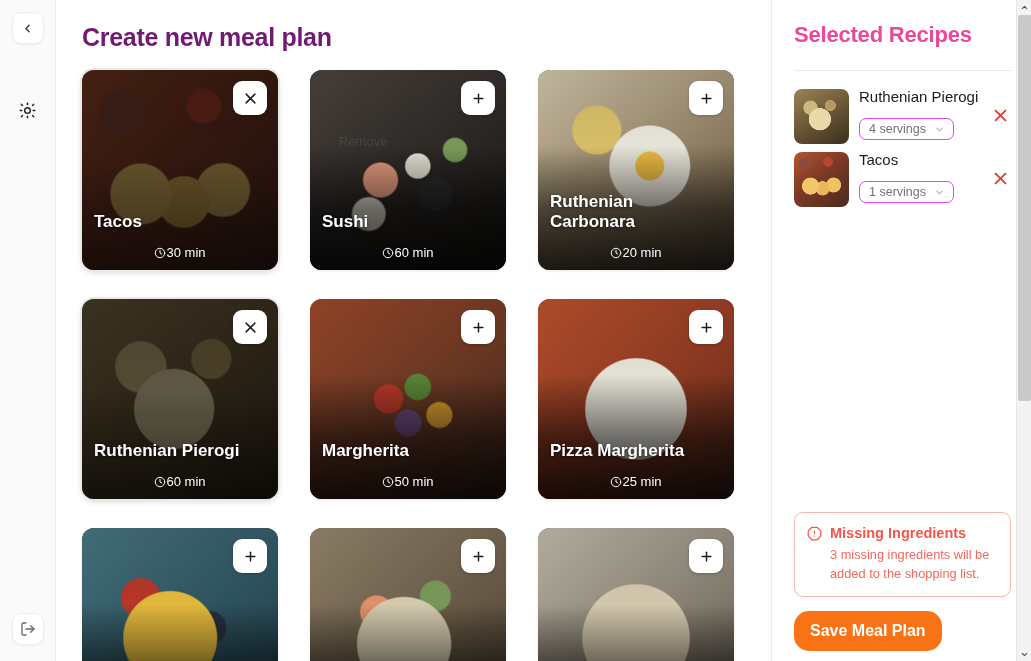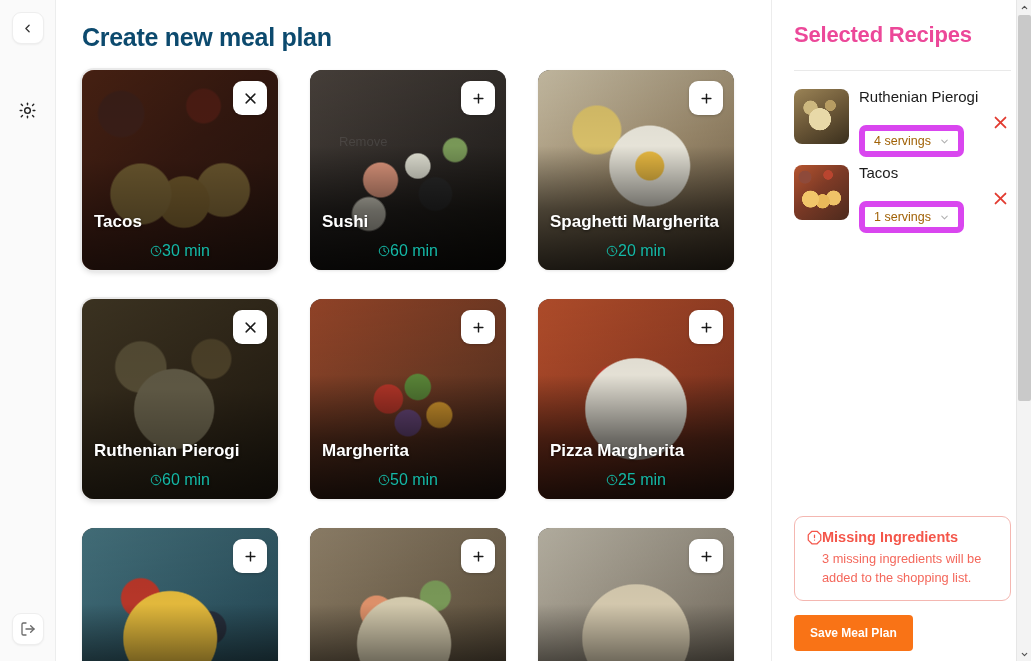--- a/index.html
+++ b/index.html
@@ -62,21 +62,21 @@
     position: relative;
     padding: 0 0 0 0;
   }
   .main-inner {
     padding: 22px 26px 0 26px;
   }
   .page-title {
     font-size: 25px;
     font-weight: bold;
     letter-spacing: -0.3px;
-    color: #0c4a6e;
+    color: #701a75;
     margin: 0 0 18px 0;
     line-height: 1.2;
   }
 
   .grid {
     display: grid;
     grid-template-columns: repeat(3, 196px);
     gap: 29px 32px;
   }
 
@@ -131,22 +131,22 @@
     text-shadow: 0 1px 3px rgba(0,0,0,0.6);
     z-index: 3;
   }
   .card-time {
     position: absolute;
     left: 0; right: 0;
     bottom: 10px;
     display: flex;
     align-items: center;
     justify-content: center;
-    color: #14b8a6;
-    font-size: 16px;
+    color: #ffffff;
+    font-size: 13px;
     text-shadow: 0 1px 3px rgba(0,0,0,0.6);
     z-index: 3;
   }
   .ghost-tip {
     position: absolute;
     left: 283px; top: 90px;
     font-size: 13px;
     color: rgba(120,120,120,0.28);
     z-index: 1;
     pointer-events: none;
@@ -194,31 +194,31 @@
     margin-top: 2px;
   }
   .sel-mid { flex: 1 1 auto; min-width: 0; }
   .sel-name {
     font-size: 15px;
     color: #1b1b1b;
     line-height: 1.28;
     word-break: break-word;
   }
   .servings {
-    margin-top: 19px;
+    margin-top: 12px;
     display: inline-flex;
     align-items: center;
     gap: 8px;
-    border: 6px solid #d946ef;
+    border: 1px solid #d946ef;
     border-radius: 7px;
     padding: 3px 8px 3px 9px;
     background: #fff;
     cursor: pointer;
     font-size: 12.5px;
-    color: #a16207;
+    color: #737373;
   }
   .sel-remove {
     flex: 0 0 auto;
     width: 22px; height: 22px;
     display: flex; align-items: center; justify-content: center;
     color: #e23b30;
     cursor: pointer;
     align-self: center;
     font-size: 18px;
     line-height: 1;
@@ -226,21 +226,21 @@
 
   .panel-footer {
     margin-top: auto;
     padding-bottom: 10px;
   }
   .alert {
     border: 1px solid #f4b7b1;
     border-radius: 9px;
     padding: 11px 12px 12px 12px;
     display: flex;
-    gap: 0;
+    gap: 8px;
     align-items: flex-start;
     margin-bottom: 14px;
     background: #ffffff;
   }
   .alert-icon { flex: 0 0 auto; margin-top: 2px; color: #f4564a; }
   .alert-title {
     font-size: 14.5px;
     font-weight: bold;
     color: #f4564a;
     line-height: 1.25;
@@ -248,24 +248,24 @@
   }
   .alert-body {
     font-size: 12.8px;
     color: #f4675b;
     line-height: 1.54;
   }
   .save-btn {
     display: inline-block;
     background: #f97316;
     color: #ffffff;
-    font-size: 12px;
+    font-size: 16px;
     font-weight: bold;
     border: none;
-    border-radius: 4px;
+    border-radius: 15px;
     padding: 11px 16px;
     cursor: pointer;
     font-family: "Liberation Sans", sans-serif;
   }
 
   
   .scrollbar {
     position: absolute;
     right: 0; top: 0;
     width: 15px; height: 661px;
@@ -374,21 +374,21 @@
           </div>
           <div class="card">
             <div class="card-photo" style="background-image: radial-gradient(circle at 57% 48%, rgb(246, 196, 69) 0px, rgb(246, 196, 69) 9%, transparent 10%), radial-gradient(circle at 57% 48%, rgb(242, 239, 227) 9%, rgb(242, 239, 227) 26%, transparent 27%), radial-gradient(circle at 30% 30%, rgb(226, 200, 110) 0px, rgb(226, 200, 110) 12%, transparent 13%), linear-gradient(150deg, rgb(216, 205, 178), rgb(156, 138, 108) 50%, rgb(90, 74, 53));"></div>
             <div class="card-scrim"></div>
             <div class="card-action">
               <svg width="15" height="15" viewBox="0 0 24 24" fill="none" stroke="currentColor" stroke-width="2.3" stroke-linecap="round">
                 <line x1="12" y1="5" x2="12" y2="19"></line>
                 <line x1="5" y1="12" x2="19" y2="12"></line>
               </svg>
             </div>
-            <div class="card-title">Spaghetti Margherita</div>
+            <div class="card-title">Ruthenian Carbonara</div>
             <div class="card-time">
               <svg width="12" height="12" viewBox="0 0 24 24" fill="none" stroke="currentColor" stroke-width="2" stroke-linecap="round" stroke-linejoin="round">
                 <circle cx="12" cy="12" r="9.5"></circle>
                 <polyline points="12 6.5 12 12 15.6 14"></polyline>
               </svg>
               <span>20 min</span>
             </div>
           </div>
           <div class="card selected">
             <div class="card-photo" style="background-image: radial-gradient(circle at 47% 55%, rgb(232, 217, 168) 0px, rgb(232, 217, 168) 26%, transparent 27%), radial-gradient(circle at 30% 34%, rgb(205, 184, 127) 0px, rgb(205, 184, 127) 13%, transparent 14%), radial-gradient(circle at 66% 30%, rgb(183, 156, 98) 0px, rgb(183, 156, 98) 10%, transparent 11%), linear-gradient(150deg, rgb(154, 131, 86), rgb(107, 87, 55) 50%, rgb(58, 47, 29));"></div>

